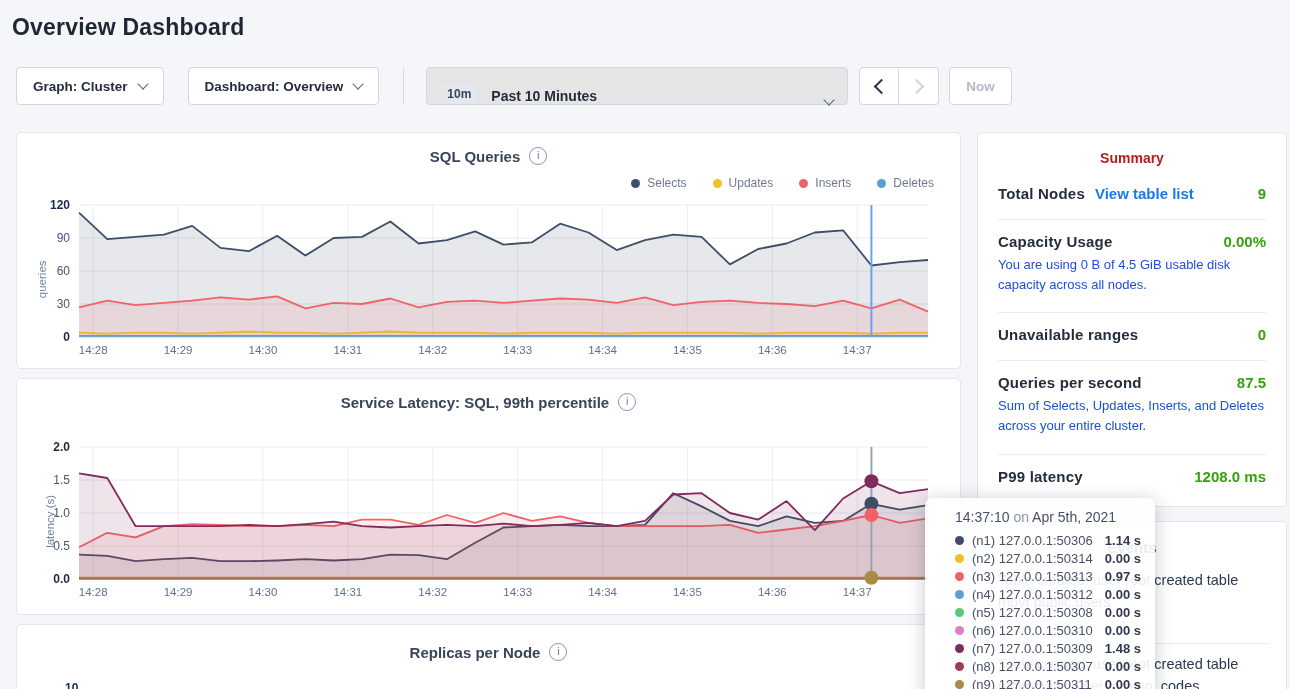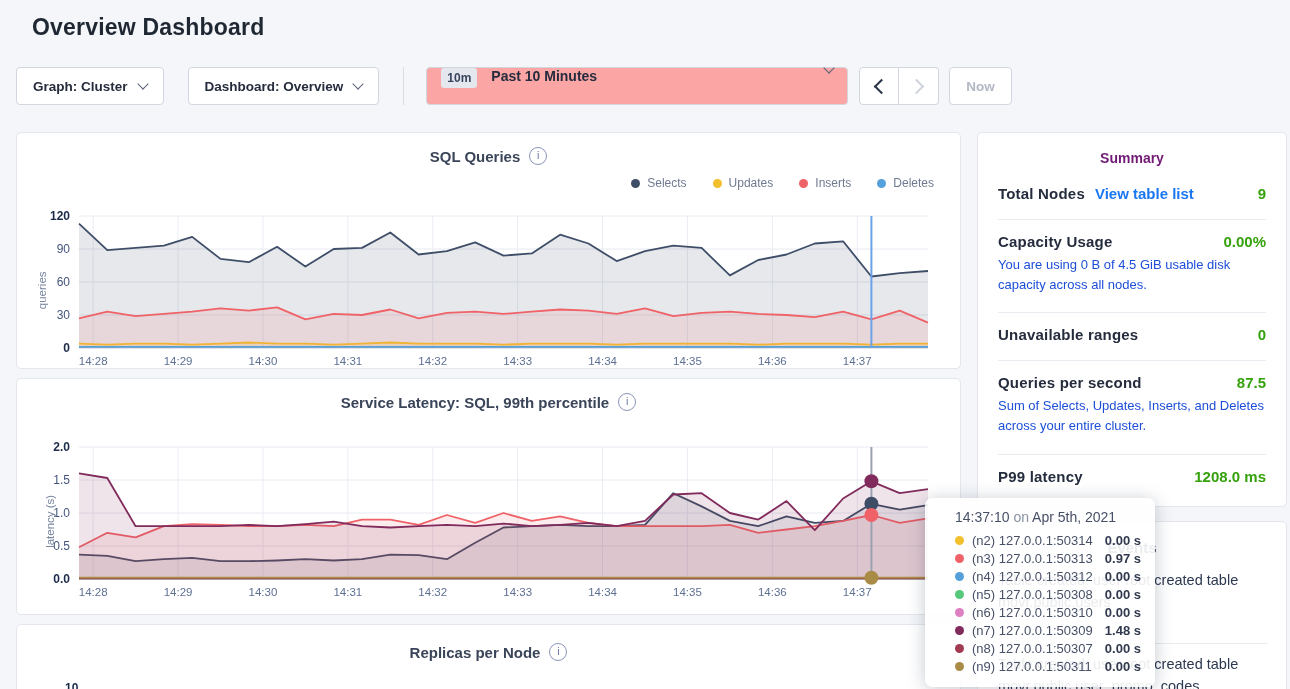--- a/index.html
+++ b/index.html
@@ -1,27 +1,27 @@
 <!DOCTYPE html>
 <html><head>
 <meta charset="utf-8">
 <style>
   html,body{margin:0;padding:0;background:#eceef2;}
   .page{position:relative;width:1290px;height:689px;background:#f4f6f9;overflow:hidden;
         font-family:"Liberation Sans",sans-serif;color:#242c3d;}
-  .page-title{font-size:23px;font-weight:600;color:#1f2733;margin:14px 0 0 32px;letter-spacing:.2px;}
+  .page-title{font-size:23px;font-weight:600;color:#1f2733;margin:14px 0 0 12px;letter-spacing:.2px;}
   
   .controls{display:flex;align-items:center;margin:26px 16px 0 16px;height:38px;}
   .ctl-btn{display:flex;align-items:center;height:38px;background:#fff;border:1px solid #d2d6de;
            border-radius:4px;font-family:inherit;font-size:13.5px;font-weight:700;color:#242c3d;
            padding:0 16px;cursor:pointer;text-align:right;}
   .chev{display:inline-block;width:7px;height:7px;border-right:1.7px solid #5a6478;
         border-bottom:1.7px solid #5a6478;transform:rotate(45deg);margin-left:11px;margin-top:-4px;}
   .vdiv{width:1px;height:38px;background:#d8dce3;margin-left:24px;}
-  .time-picker{display:flex;align-items:flex-start;width:422px;height:38px;background:#fca5a5;
+  .time-picker{display:flex;align-items:flex-end;width:422px;height:38px;background:#e5e5e5;
                border:1px solid #d2d6de;border-radius:4px;margin-left:22px;padding:0 14px;
                font-family:inherit;cursor:pointer;}
   .tp-badge{background:#e4e8ee;color:#39455e;font-size:12px;font-weight:700;border-radius:3px;
             padding:3px 6px;margin-right:14px;}
   .tp-label{font-size:14px;font-weight:700;color:#242c3d;}
   .tp-chev{margin-left:auto;}
   .btn-group{display:flex;margin-left:11px;}
   .nav-btn{width:40px;height:38px;background:#fff;border:1px solid #d2d6de;display:flex;
            align-items:center;justify-content:center;cursor:pointer;}
   .nav-btn.prev{border-radius:4px 0 0 4px;}
@@ -36,31 +36,31 @@
   .layout{display:flex;margin:27px 16px 0 16px;gap:16px;align-items:flex-start;}
   .main-col{width:945px;flex:none;}
   .sidebar{width:310px;flex:none;}
   .card{background:#fff;border:1px solid #e3e6ec;border-radius:5px;box-sizing:border-box;}
   .chart-card{margin-bottom:9px;padding-top:14px;}
   .chart-title{display:flex;align-items:center;justify-content:center;font-size:15px;font-weight:700;
                color:#3b4559;}
   .info-icon{display:inline-block;width:16px;height:16px;border:1px solid #8a94b8;border-radius:50%;
              color:#6d7aa6;font-size:11px;line-height:15px;text-align:center;font-style:normal;
              font-weight:400;margin-left:9px;cursor:pointer;}
-  .legend{display:flex;justify-content:flex-end;align-items:center;gap:26px;margin:10px 26px 15px 0;height:16px;}
+  .legend{display:flex;justify-content:flex-end;align-items:center;gap:26px;margin:10px 26px 4px 0;height:16px;}
   .lg-item{display:flex;align-items:center;gap:7px;font-size:12px;color:#6f7a90;cursor:pointer;}
   .lg-dot{width:9px;height:9px;border-radius:50%;flex:none;}
   .chart-wrap{position:relative;margin:2px 0 6px 14px;}
   .ylab{position:absolute;left:-8px;top:50%;transform:translateY(-64%) rotate(-90deg);
         font-size:11.5px;color:#7785a0;}
   .chart-svg{display:block;width:905px;height:172px;}
   .spacer24{height:24px;}
   
   .summary-card{padding:0 20px 4px 20px;margin-bottom:14px;}
-  .panel-title{text-align:center;font-size:14px;font-weight:700;color:#701a75;padding:17px 0 6px 0;}
+  .panel-title{text-align:center;font-size:14px;font-weight:700;color:#b91c1c;padding:17px 0 6px 0;}
   .stat{padding:13px 0 17px 0;border-bottom:1px solid #e8ebf0;}
   .stat.last{border-bottom:none;}
   .stat-row{display:flex;align-items:baseline;font-size:15px;font-weight:700;}
   .stat-label{color:#242c3d;letter-spacing:.2px;}
   .stat-link{color:#1a77f2;margin-left:10px;cursor:pointer;text-decoration:none;}
   .stat-value{margin-left:auto;color:#35a10c;}
   .stat-desc{font-size:13px;font-weight:400;color:#1d4ed8;line-height:1.55;margin-top:5px;}
   
   .events-card{position:relative;height:230px;padding:0;}
   .events-title{text-align:center;font-size:15px;font-weight:700;color:#2c3850;padding-top:17px;}
@@ -314,20 +314,25 @@
   </div>
 
   <div class="tooltip">
     <div class="tt-header">
       <span>14:37:10</span>
       <span class="tt-on">on</span>
       <span>Apr 5th, 2021</span>
     </div>
     <div>
         <div class="tt-row">
+          <span class="tt-dot" style="background: rgb(62, 77, 102);"></span>
+          <span class="tt-label">(n1) 127.0.0.1:50306</span>
+          <span class="tt-val">1.14 s</span>
+        </div>
+        <div class="tt-row">
           <span class="tt-dot" style="background: rgb(242, 191, 45);"></span>
           <span class="tt-label">(n2) 127.0.0.1:50314</span>
           <span class="tt-val">0.00 s</span>
         </div>
         <div class="tt-row">
           <span class="tt-dot" style="background: rgb(239, 98, 103);"></span>
           <span class="tt-label">(n3) 127.0.0.1:50313</span>
           <span class="tt-val">0.97 s</span>
         </div>
         <div class="tt-row">

